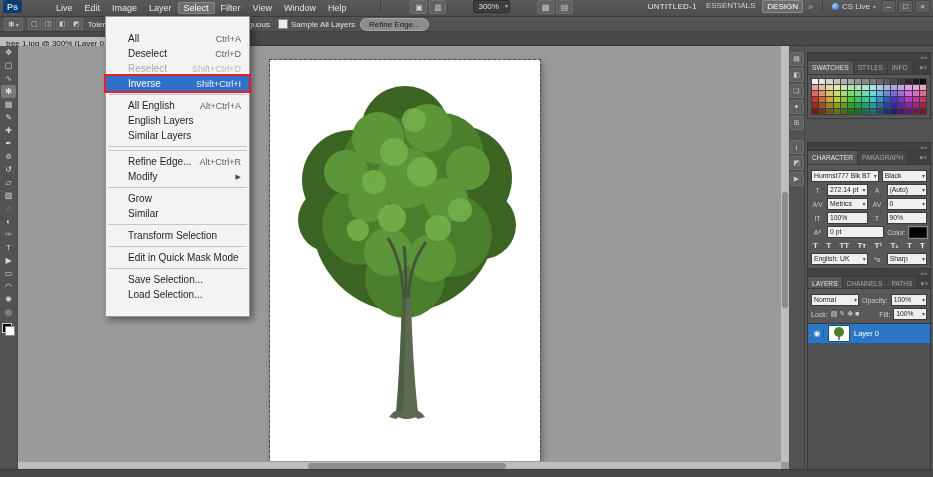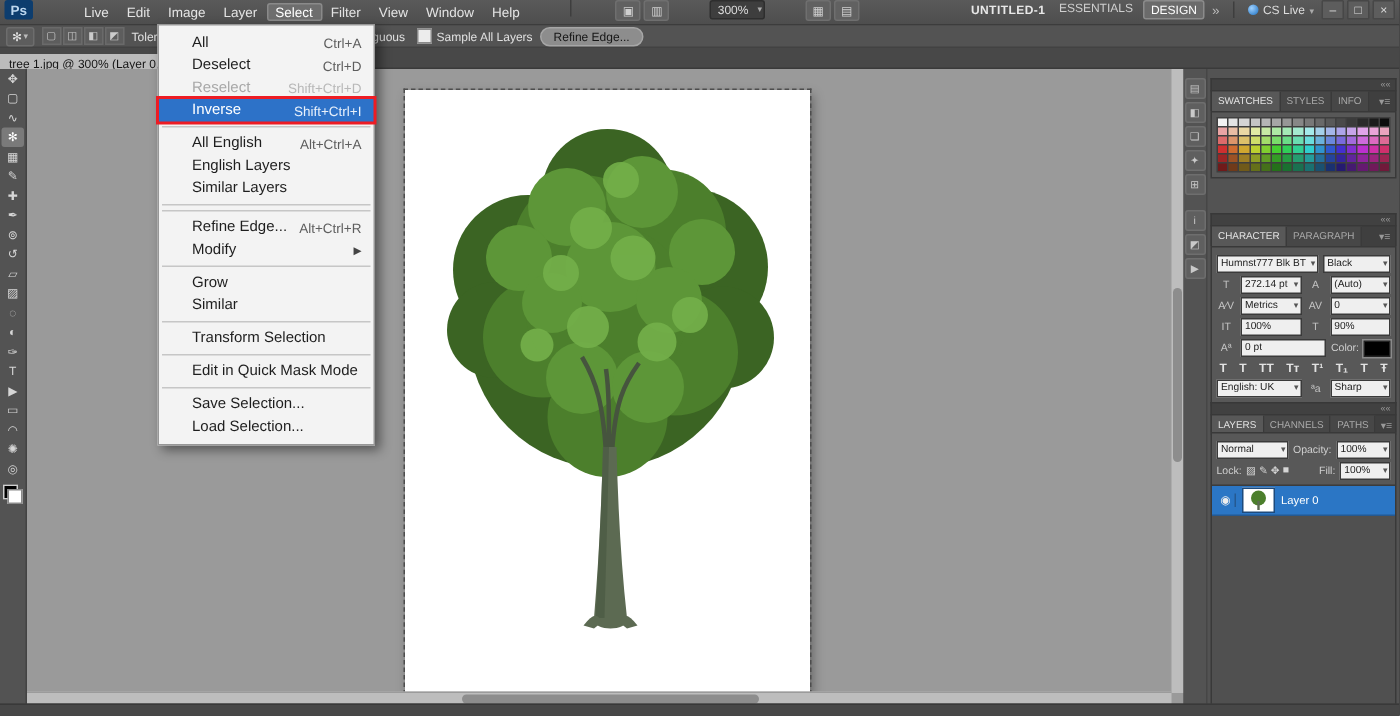--- a/index.html
+++ b/index.html
@@ -14,21 +14,21 @@
   .mb-menus{display:flex;height:100%;align-items:center;}
   .menu-item{padding:1px 6px;color:#e4e4e4;cursor:default;}
   .menu-item.active{background:#6e6e6e;border:1px solid #8a8a8a;border-radius:2px;padding:0 5px;color:#fff;}
   .mb-icon{width:15px;height:12px;margin:0 1px;background:#616161;border:1px solid #6f6f6f;border-radius:2px;
            font-size:8px;display:flex;align-items:center;justify-content:center;color:#cfcfcf;}
   .mb-sep{width:1px;height:11px;background:#3e3e3e;margin:0 4px;}
   .zoomfield{background:#3e3e3e;border:1px solid #2e2e2e;border-radius:2px;color:#ddd;font-size:8px;
              padding:1px 10px 1px 4px;position:relative;margin:0 2px;}
   .zoomfield::after{content:"▾";position:absolute;right:1px;top:1px;font-size:6px;color:#aaa;}
   .mb-right{margin-left:auto;display:flex;align-items:center;gap:5px;padding-right:3px;}
-  .doc-title{font-size:8px;color:#e8e8e8;letter-spacing:.3px;font-weight:bold;}
+  .doc-title{font-size:8px;color:#e8e8e8;letter-spacing:.3px;}
   .ws{font-size:8px;color:#cfcfcf;padding:1px 4px;}
   .ws.active{background:#6b6b6b;border:1px solid #8b8b8b;border-radius:2px;color:#fff;}
   .chev{color:#bbb;font-size:9px;}
   .cslive{display:flex;align-items:center;gap:3px;font-size:8px;color:#ddd;}
   .cslive .dot{width:7px;height:7px;border-radius:50%;background:radial-gradient(circle at 35% 35%,#9fd1ff,#1b6fc0);}
   .cslive .car{font-size:6px;color:#aaa;}
   .wc{width:13px;height:11px;display:flex;align-items:center;justify-content:center;font-size:8px;
       color:#ddd;background:#5d5d5d;border:1px solid #474747;border-radius:1px;}
 
   
@@ -110,21 +110,21 @@
   .lrow{display:flex;align-items:center;gap:3px;margin:2px 0;font-size:7px;color:#cfcfcf;}
   .locks{display:flex;gap:2px;font-size:7px;color:#d5d5d5;}
   .layer-list{margin:3px -3px -3px;background:#505050;border-top:1px solid #3c3c3c;min-height:150px;}
   .layer-row{display:flex;align-items:center;height:19px;background:#2b76c5;color:#fff;font-size:7.5px;gap:4px;
              padding:0 3px;border-bottom:1px solid #245992;}
   .eye-cell{width:12px;text-align:center;color:#eee;border-right:1px solid #245992;font-size:8px;flex:none;}
   .layer-thumb{width:20px;height:15px;background:#fff;border:1px solid #1d4a7c;flex:none;}
 
   
   .dropdown{position:absolute;left:105px;top:16px;width:143px;background:#f3f3f3;border:1px solid #979797;
-            box-shadow:3px 3px 7px rgba(0,0,0,.45);z-index:60;font-size:10px;color:#1e1e1e;padding:4px 0;}
+            box-shadow:3px 3px 7px rgba(0,0,0,.45);z-index:60;font-size:10px;color:#1e1e1e;padding:14px 0;}
   .ditem{display:flex;justify-content:space-between;align-items:center;height:15px;padding:0 8px 0 22px;cursor:default;}
   .ditem .sc{color:#5d5d5d;font-size:9px;}
   .ditem.disabled{color:#a8a8a8;}
   .ditem.disabled .sc{color:#b8b8b8;}
   .ditem.hl{background:#2d72c8;color:#fff;}
   .ditem.hl .sc{color:#e7f0fb;}
   .ditem .sub{font-size:7px;color:#444;}
   .dsep{height:1px;background:#c6c6c6;margin:3px 2px;}
 
   

